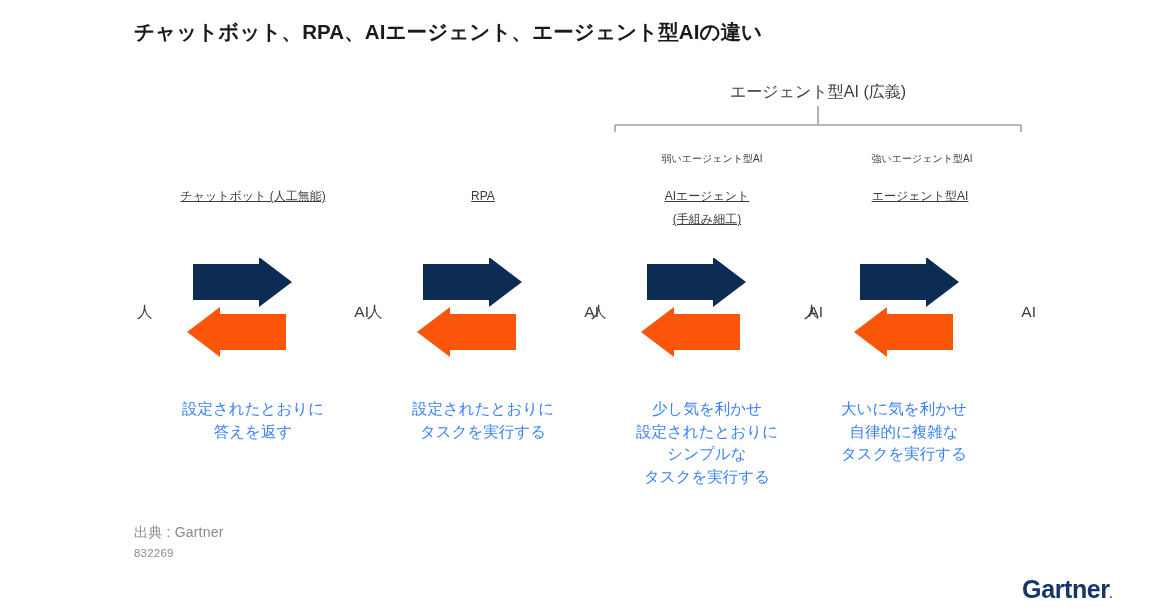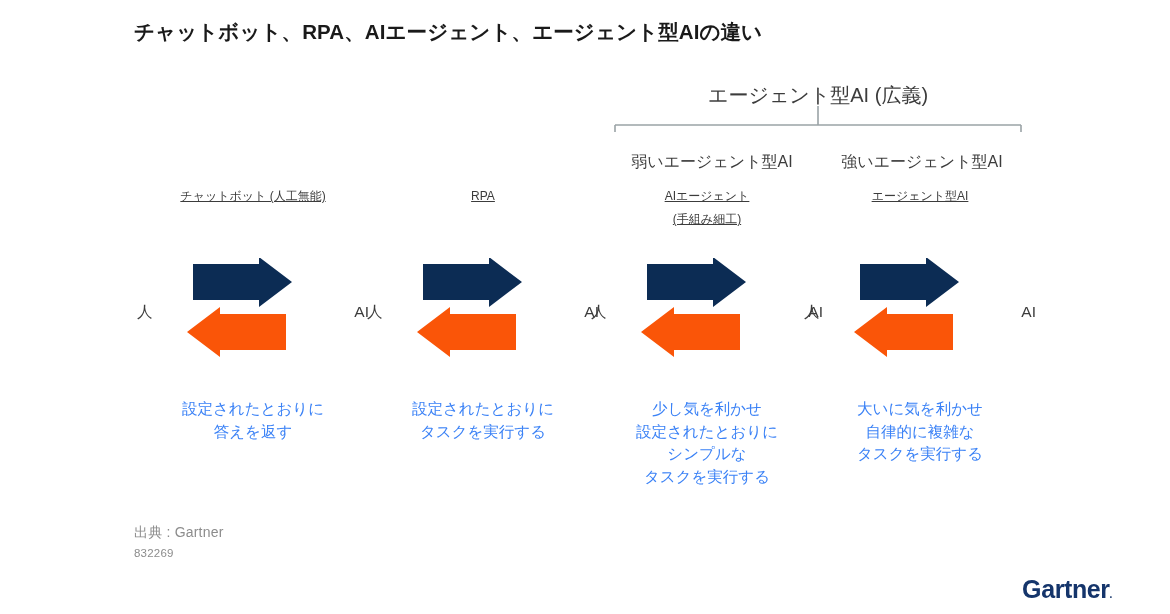--- a/index.html
+++ b/index.html
@@ -34,33 +34,33 @@
     white-space: nowrap;
   }
 
   
   .bracket-title {
     position: absolute;
     left: 618px;
     top: 82px;
     width: 400px;
     text-align: center;
-    font-size: 20px;
+    font-size: 16px;
     color: #3c3c3c;
     white-space: nowrap;
   }
   .bracket-svg {
     position: absolute;
     left: 608px;
     top: 106px;
   }
   .sub-label {
     position: absolute;
     top: 152px;
-    font-size: 16px;
+    font-size: 10px;
     color: #3c3c3c;
     text-align: center;
     white-space: nowrap;
   }
   .sub-label.weak  { left: 612px; width: 200px; }
   .sub-label.strong{ left: 822px; width: 200px; text-align: center; }
 
   
   .col {
     position: absolute;
@@ -209,21 +209,21 @@
     <div class="col-head">エージェント型AI</div>
   </div>
   <div class="arrow-block" style="left:800px;">
     <div class="axis-label left">人</div>
     <div class="axis-label right">AI</div>
     <svg class="arrows-svg" width="190" height="110">
       <polygon points="32,6 98,6 98,-1 131,24 98,49 98,42 32,42" fill="#0c2c54"></polygon>
       <polygon points="125,56 59,56 59,49 26,74 59,99 59,92 125,92" fill="#fa5508"></polygon>
     </svg>
   </div>
-  <div class="caption" style="left:790px;">大いに気を利かせ
+  <div class="caption" style="left:774px;">大いに気を利かせ
 自律的に複雑な
 タスクを実行する</div>
 
   <div class="source">出典 : Gartner</div>
   <div class="source-id">832269</div>
   <div class="logo"><span>Gartner</span><span class="reg">.</span></div>
 
 </div>
 
 </body></html>

